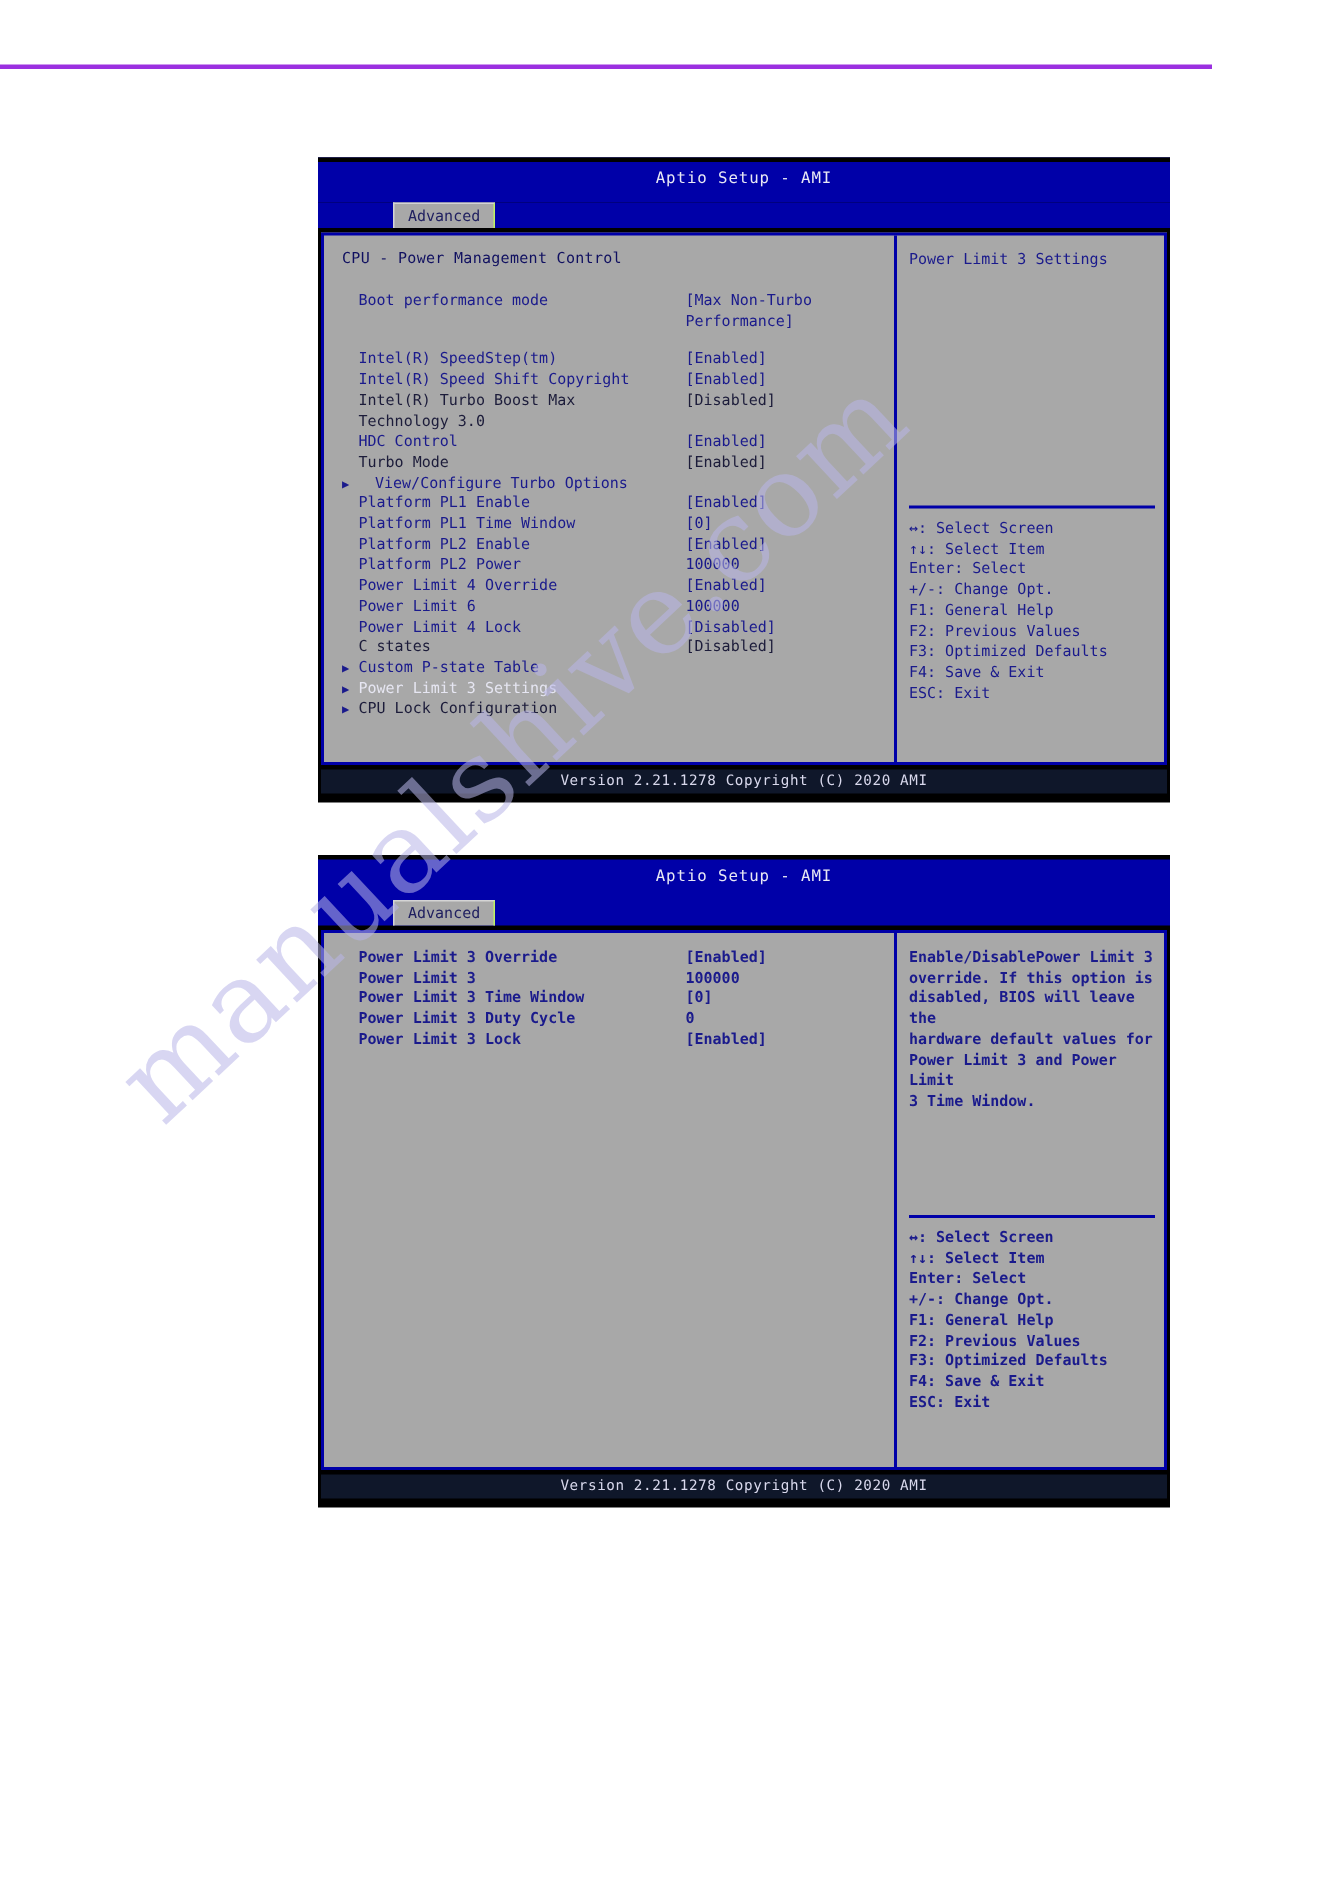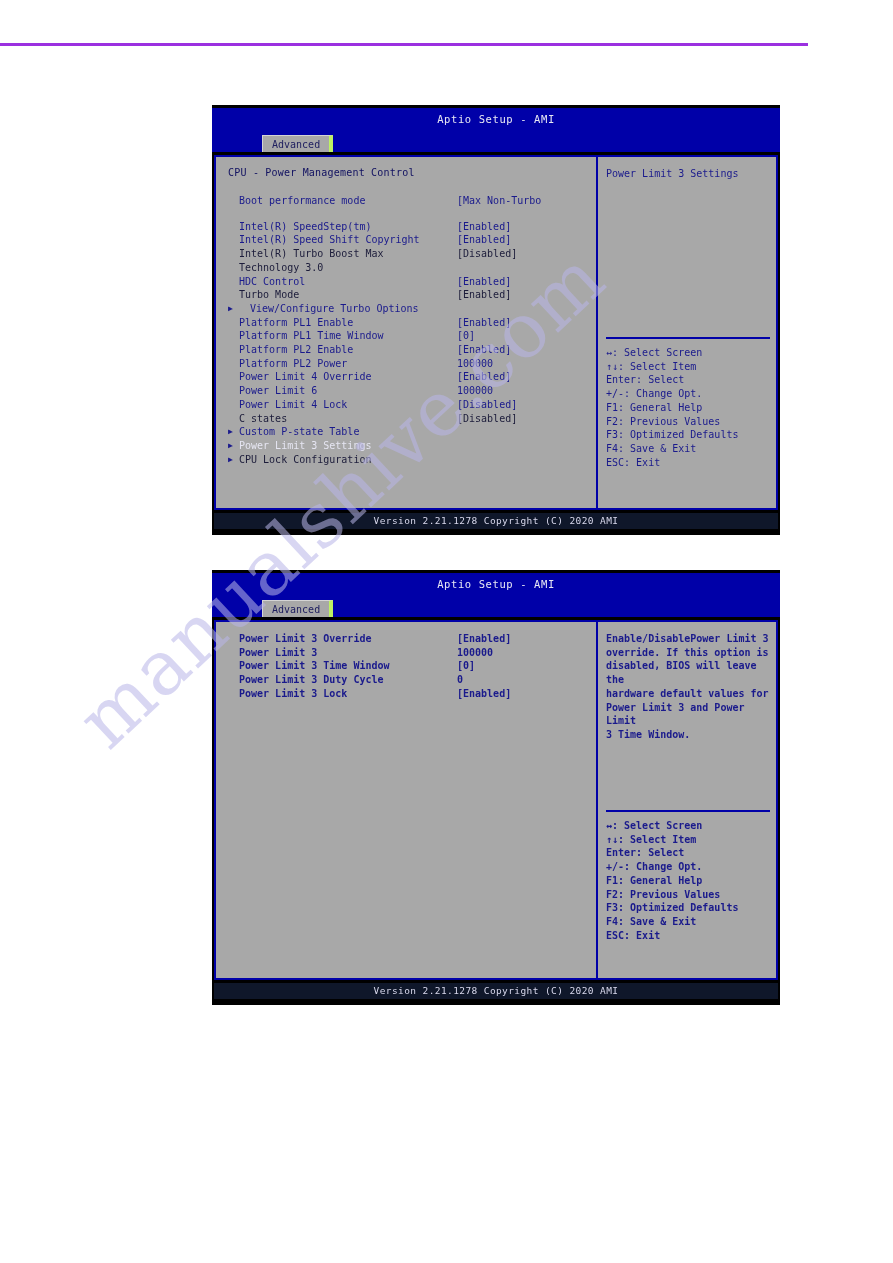--- a/index.html
+++ b/index.html
@@ -75,21 +75,21 @@
     position: absolute;
     left: 50px; top: 0;
     height: 17px;
     padding: 1px 9px 0 9px;
     background: #a8a8a8;
     color: #202060;
     font-size: 10px;
     line-height: 16px;
     border-top: 1px solid #d4d4d4;
     border-left: 1px solid #d4d4d4;
-    border-right: 4px solid #bef264;
+    border-right: 1px solid #bef264;
   }
 
   .body {
     position: relative;
     display: flex;
     background: #a8a8a8;
     border: 2px solid #0000a8;
     border-top: 2px solid #0000a8;
     margin: 3px 2px 0 2px;
   }
@@ -204,20 +204,25 @@
     </div>
 
     <div class="body">
       <div class="left-pane">
         <div class="section-title">CPU - Power Management Control</div>
         <div>
             <div class="row gap">
               <span class="bullet empty">▶</span>
               <span class="lbl">Boot performance mode</span>
               <span class="val">[Max Non-Turbo</span>
+            </div>
+            <div class="row cont">
+              <span class="bullet empty">▶</span>
+              <span class="lbl"></span>
+              <span class="val">Performance]</span>
             </div>
             <div class="row gap">
               <span class="bullet empty">▶</span>
               <span class="lbl">Intel(R) SpeedStep(tm)</span>
               <span class="val">[Enabled]</span>
             </div>
             <div class="row">
               <span class="bullet empty">▶</span>
               <span class="lbl">Intel(R) Speed Shift Copyright</span>
               <span class="val">[Enabled]</span>

